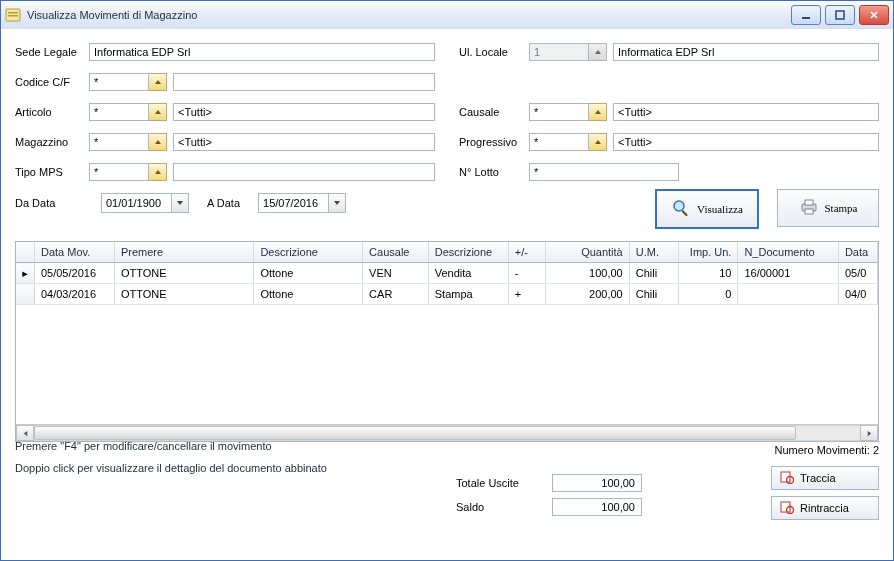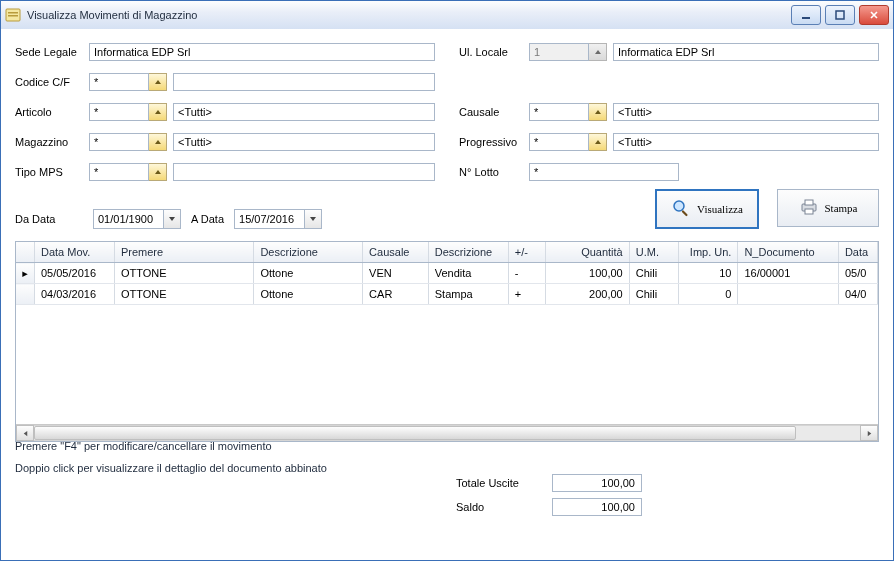--- a/index.html
+++ b/index.html
@@ -22,21 +22,21 @@
 .lbl2{width:64px;color:#000;}
 .picker{display:flex;align-items:center;height:20px;}
 .picker input{height:18px;border:1px solid #a9b7c9;padding:0 4px;font-size:11px;box-sizing:border-box;outline:none;}
 .picker input[disabled]{background:#f0f0f0;color:#7a7a7a;}
 .pick-btn{width:18px;height:18px;border:1px solid #b9a977;border-left:none;background:linear-gradient(to bottom,#fef7d9,#f5d978);display:flex;align-items:center;justify-content:center;box-sizing:border-box;cursor:pointer;}
 .pick-btn.grey{background:linear-gradient(to bottom,#f0f0f0,#d9d9d9);border-color:#b5b5b5;}
 .pick-btn svg{width:8px;height:8px;fill:#6b5a1a;}
 .pick-btn.grey svg{fill:#6b6b6b;}
 .desc-field{flex:1;height:18px;border:1px solid #a9b7c9;padding:0 4px;font-size:11px;box-sizing:border-box;background:#fff;display:flex;align-items:center;min-width:0;}
 .plain-input{height:18px;border:1px solid #a9b7c9;padding:0 4px;font-size:11px;box-sizing:border-box;}
-.date-row{display:flex;align-items:center;gap:10px;margin-top:20px;}
+.date-row{display:flex;align-items:center;gap:18px;margin-top:4px;}
 .date-combo{display:flex;align-items:center;}
 .date-combo input{width:70px;height:20px;border:1px solid #a9b7c9;border-right:none;padding:0 4px;font-size:11px;box-sizing:border-box;}
 .date-combo .dd{width:18px;height:20px;border:1px solid #a9b7c9;background:linear-gradient(to bottom,#fdfdfd,#e6e6e6);display:flex;align-items:center;justify-content:center;box-sizing:border-box;cursor:pointer;}
 .date-combo .dd svg{width:8px;height:8px;fill:#444;}
 .action-bar{position:absolute;right:14px;top:160px;display:flex;gap:18px;font-family:Liberation Serif, serif;}
 .big-btn{width:100px;height:36px;border:1px solid #a9b7c9;background:linear-gradient(to bottom,#fdfdfd,#e9edf3);display:flex;align-items:center;justify-content:center;gap:6px;cursor:pointer;font-size:11px;}
 .big-btn.primary{border:2px solid #2f74c0;}
 .big-btn svg{width:20px;height:20px;}
 .grid-wrap{position:absolute;left:14px;right:14px;top:212px;bottom:118px;border:1px solid #a9b7c9;background:#fff;display:flex;flex-direction:column;}
 .grid-scroll{flex:1;overflow:hidden;}
@@ -330,15 +330,35 @@
       <div class="trow">
         <span class="tlabel">Totale Uscite</span>
         <input readonly="" value="100,00" style="">
       </div>
       <div class="trow">
         <span class="tlabel">Saldo</span>
         <input readonly="" value="100,00" style="">
       </div>
     </div>
 
+    <div class="right-footer">
+      <div class="count">
+        <span>Numero Movimenti:</span>
+        <span>2</span>
+      </div>
+      <div class="small-btn">
+        <span><svg viewBox="0 0 14 14">
+              <rect x="1" y="2" width="9" height="10" fill="#fff" stroke="#c0392b"></rect>
+              <circle cx="10" cy="10" r="3.5" fill="none" stroke="#c0392b" stroke-width="1.3"></circle>
+            </svg></span>
+        <span>Traccia</span>
+      </div>
+      <div class="small-btn">
+        <span><svg viewBox="0 0 14 14">
+              <rect x="1" y="2" width="9" height="10" fill="#fff" stroke="#c0392b"></rect>
+              <circle cx="10" cy="10" r="3.5" fill="none" stroke="#c0392b" stroke-width="1.3"></circle>
+            </svg></span>
+        <span>Rintraccia</span>
+      </div>
+    </div>
 
   </div>
 </div>
 
 </body></html>

